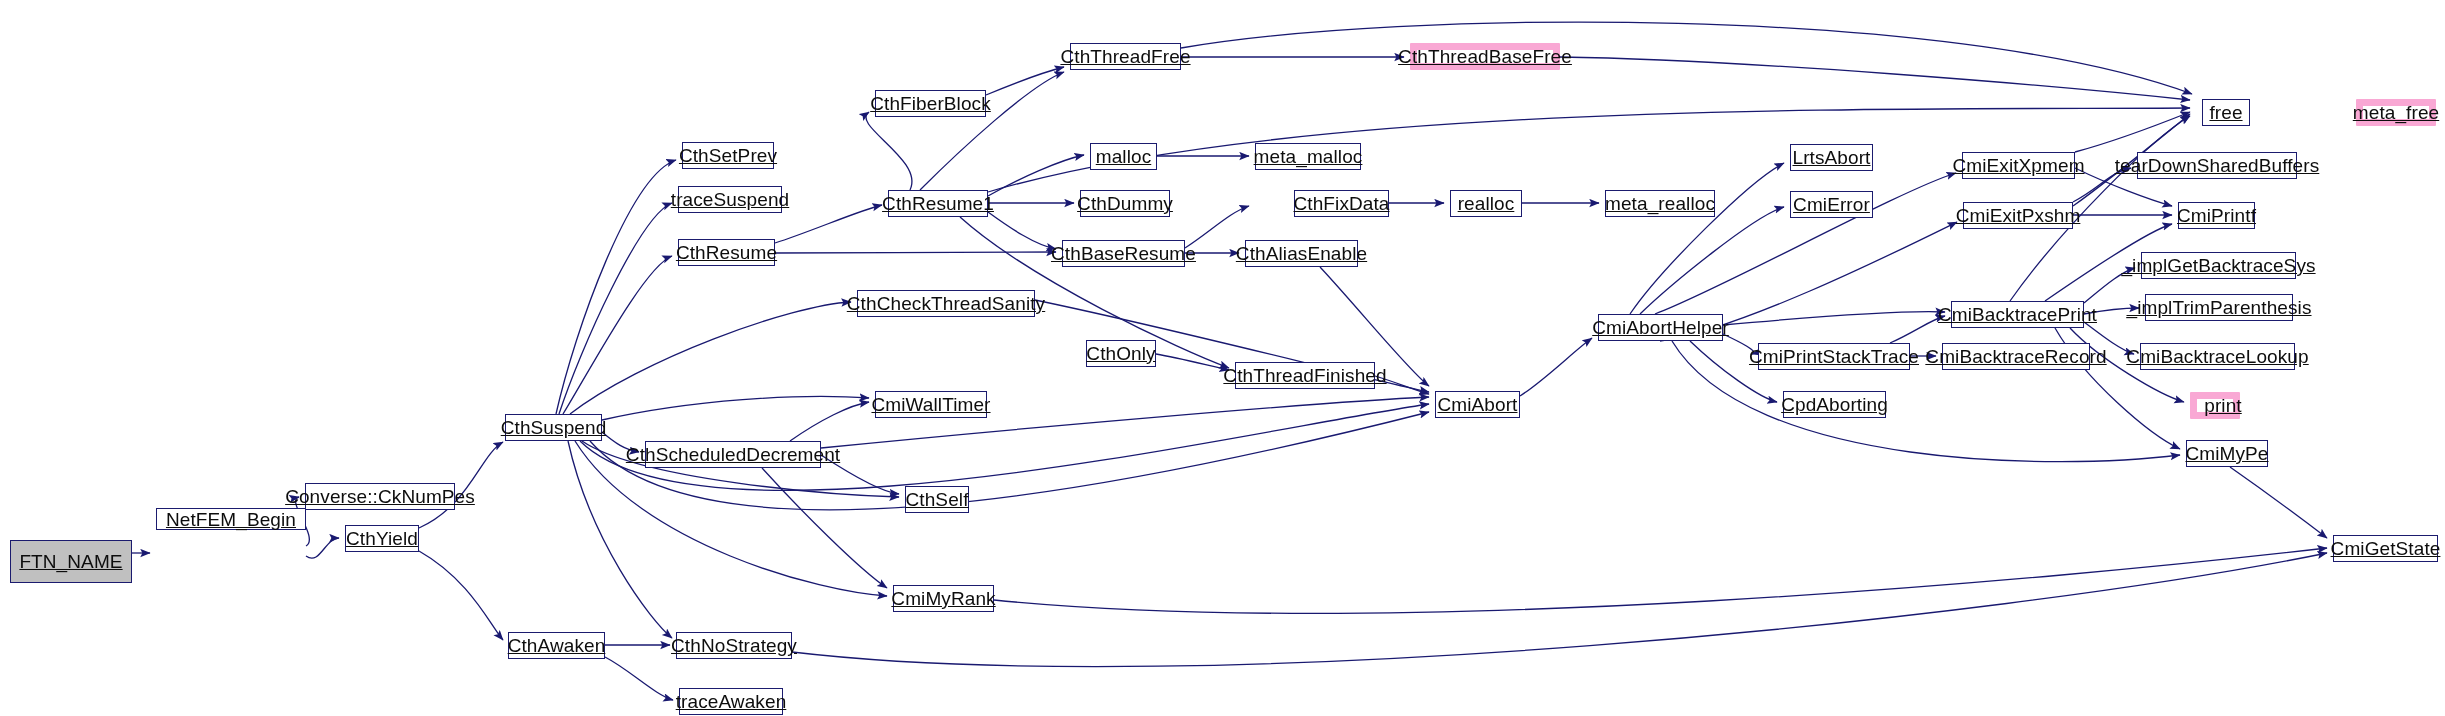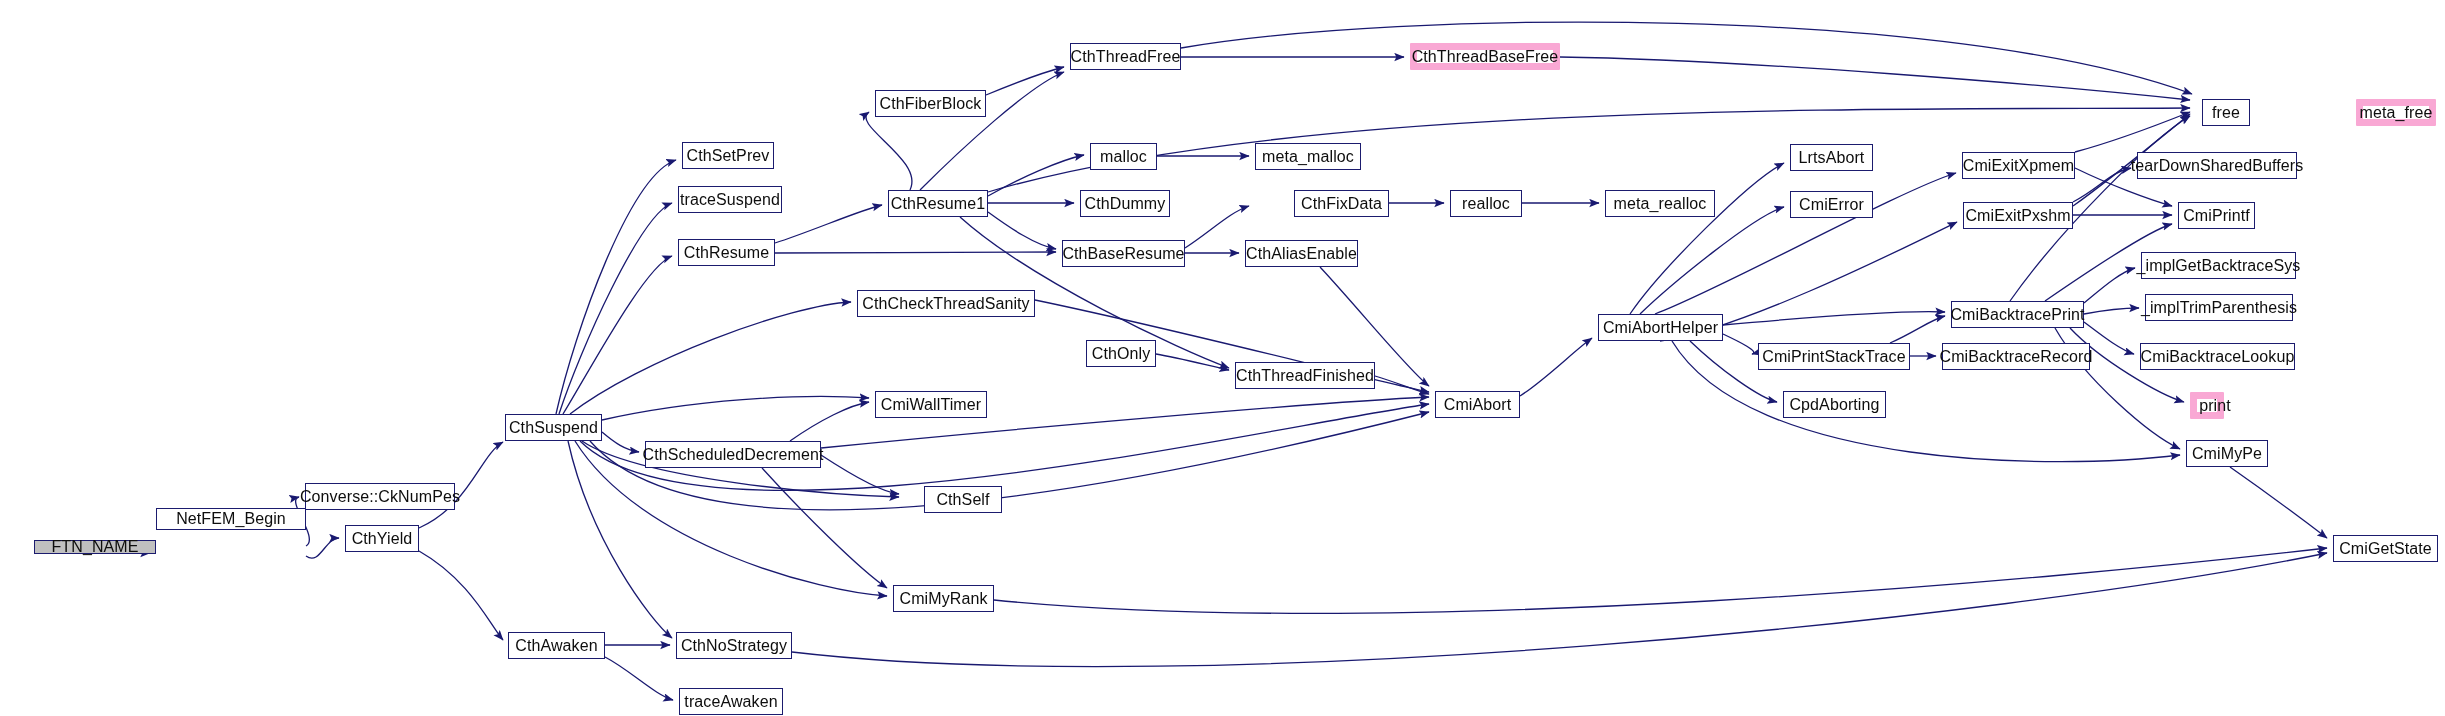--- a/index.html
+++ b/index.html
@@ -23,28 +23,29 @@
     width: 2445px;
     height: 716px;
     pointer-events: none;
   }
   .gnode {
     position: absolute;
     box-sizing: border-box;
     border: 1px solid #1b1b6e;
     background: #ffffff;
     color: #0d0d0d;
-    font-size: 16px;
+    font-size: 19px;
     line-height: 1;
     display: flex;
     align-items: center;
     justify-content: center;
     white-space: nowrap;
     letter-spacing: 0.1px;
     z-index: 5;
+    text-decoration: underline;
   }
   .gnode.root {
     background: #c0c0c0;
     border-color: #1b1b6e;
   }
   .gnode.hl {
     border: 7px solid #f9a8d4;
     border-radius: 1px;
   }
 </style>
@@ -125,33 +126,33 @@
         <path d="M2084,314 C2105,310 2125,308 2139,308" fill="none" stroke="#191970" stroke-width="1.3" marker-end="url(#arrow)"></path>
         <path d="M2084,322 C2100,334 2120,350 2134,354" fill="none" stroke="#191970" stroke-width="1.3" marker-end="url(#arrow)"></path>
         <path d="M2070,328 C2100,360 2160,395 2184,402" fill="none" stroke="#191970" stroke-width="1.3" marker-end="url(#arrow)"></path>
         <path d="M2055,328 C2085,380 2150,435 2180,449" fill="none" stroke="#191970" stroke-width="1.3" marker-end="url(#arrow)"></path>
         <path d="M2045,301 C2090,270 2150,230 2172,224" fill="none" stroke="#191970" stroke-width="1.3" marker-end="url(#arrow)"></path>
         <path d="M2010,301 C2060,230 2150,140 2190,116" fill="none" stroke="#191970" stroke-width="1.3" marker-end="url(#arrow)"></path>
         <path d="M2230,467 C2270,495 2310,525 2327,538" fill="none" stroke="#191970" stroke-width="1.3" marker-end="url(#arrow)"></path>
       </g>
   </svg>
   <div id="nodes">
-      <div class="gnode root" style="left: 10px; top: 540px; width: 122px; height: 14px; margin-left: 24px;">FTN_NAME</div>
+      <div class="gnode root" style="left: 10px; top: 540px; width: 122px; height: 43px;">FTN_NAME</div>
       <div class="gnode" style="left: 156px; top: 508px; width: 150px; height: 22px;">NetFEM_Begin</div>
       <div class="gnode" style="left: 305px; top: 483px; width: 150px; height: 27px;">Converse::CkNumPes</div>
       <div class="gnode" style="left: 345px; top: 525px; width: 74px; height: 27px;">CthYield</div>
       <div class="gnode" style="left: 505px; top: 414px; width: 97px; height: 27px;">CthSuspend</div>
       <div class="gnode" style="left: 508px; top: 632px; width: 97px; height: 27px;">CthAwaken</div>
       <div class="gnode" style="left: 682px; top: 142px; width: 92px; height: 27px;">CthSetPrev</div>
       <div class="gnode" style="left: 678px; top: 186px; width: 104px; height: 27px;">traceSuspend</div>
       <div class="gnode" style="left: 678px; top: 239px; width: 97px; height: 27px;">CthResume</div>
       <div class="gnode" style="left: 857px; top: 290px; width: 178px; height: 27px;">CthCheckThreadSanity</div>
       <div class="gnode" style="left: 645px; top: 441px; width: 176px; height: 27px;">CthScheduledDecrement</div>
       <div class="gnode" style="left: 875px; top: 391px; width: 112px; height: 27px;">CmiWallTimer</div>
-      <div class="gnode" style="left: 905px; top: 486px; width: 78px; height: 27px; margin-left: 19px;">CthSelf</div>
+      <div class="gnode" style="left: 905px; top: 486px; width: 64px; height: 27px;">CthSelf</div>
       <div class="gnode" style="left: 893px; top: 585px; width: 101px; height: 27px;">CmiMyRank</div>
       <div class="gnode" style="left: 676px; top: 632px; width: 116px; height: 27px;">CthNoStrategy</div>
       <div class="gnode" style="left: 679px; top: 688px; width: 104px; height: 27px;">traceAwaken</div>
       <div class="gnode" style="left: 875px; top: 90px; width: 111px; height: 27px;">CthFiberBlock</div>
       <div class="gnode" style="left: 888px; top: 190px; width: 100px; height: 27px;">CthResume1</div>
       <div class="gnode" style="left: 1086px; top: 340px; width: 70px; height: 27px;">CthOnly</div>
       <div class="gnode" style="left: 1070px; top: 43px; width: 111px; height: 27px;">CthThreadFree</div>
       <div class="gnode" style="left: 1090px; top: 143px; width: 67px; height: 27px;">malloc</div>
       <div class="gnode" style="left: 1080px; top: 190px; width: 90px; height: 27px;">CthDummy</div>
       <div class="gnode" style="left: 1062px; top: 240px; width: 123px; height: 27px;">CthBaseResume</div>
@@ -170,19 +171,19 @@
       <div class="gnode" style="left: 1962px; top: 152px; width: 113px; height: 27px;">CmiExitXpmem</div>
       <div class="gnode" style="left: 1963px; top: 202px; width: 110px; height: 27px;">CmiExitPxshm</div>
       <div class="gnode" style="left: 1951px; top: 301px; width: 133px; height: 27px;">CmiBacktracePrint</div>
       <div class="gnode" style="left: 1942px; top: 343px; width: 148px; height: 27px;">CmiBacktraceRecord</div>
       <div class="gnode" style="left: 2196px; top: 99px; width: 48px; height: 27px; margin-left: 6px;">free</div>
       <div class="gnode" style="left: 2137px; top: 152px; width: 160px; height: 27px;">tearDownSharedBuffers</div>
       <div class="gnode" style="left: 2178px; top: 202px; width: 77px; height: 27px;">CmiPrintf</div>
       <div class="gnode" style="left: 2141px; top: 252px; width: 155px; height: 27px;">_implGetBacktraceSys</div>
       <div class="gnode" style="left: 2145px; top: 294px; width: 148px; height: 27px;">_implTrimParenthesis</div>
       <div class="gnode" style="left: 2140px; top: 343px; width: 155px; height: 27px;">CmiBacktraceLookup</div>
-      <div class="gnode hl" style="left: 2190px; top: 392px; width: 34px; height: 27px; padding-left: 16px;">print</div>
+      <div class="gnode hl" style="left: 2190px; top: 392px; width: 50px; height: 27px; padding-left: 16px;">print</div>
       <div class="gnode" style="left: 2186px; top: 440px; width: 82px; height: 27px;">CmiMyPe</div>
       <div class="gnode hl" style="left: 1410px; top: 43px; width: 150px; height: 27px;">CthThreadBaseFree</div>
       <div class="gnode hl" style="left: 2356px; top: 99px; width: 80px; height: 27px;">meta_free</div>
       <div class="gnode" style="left: 2333px; top: 535px; width: 105px; height: 27px;">CmiGetState</div>
     </div>
 </div>
 
 </body></html>

